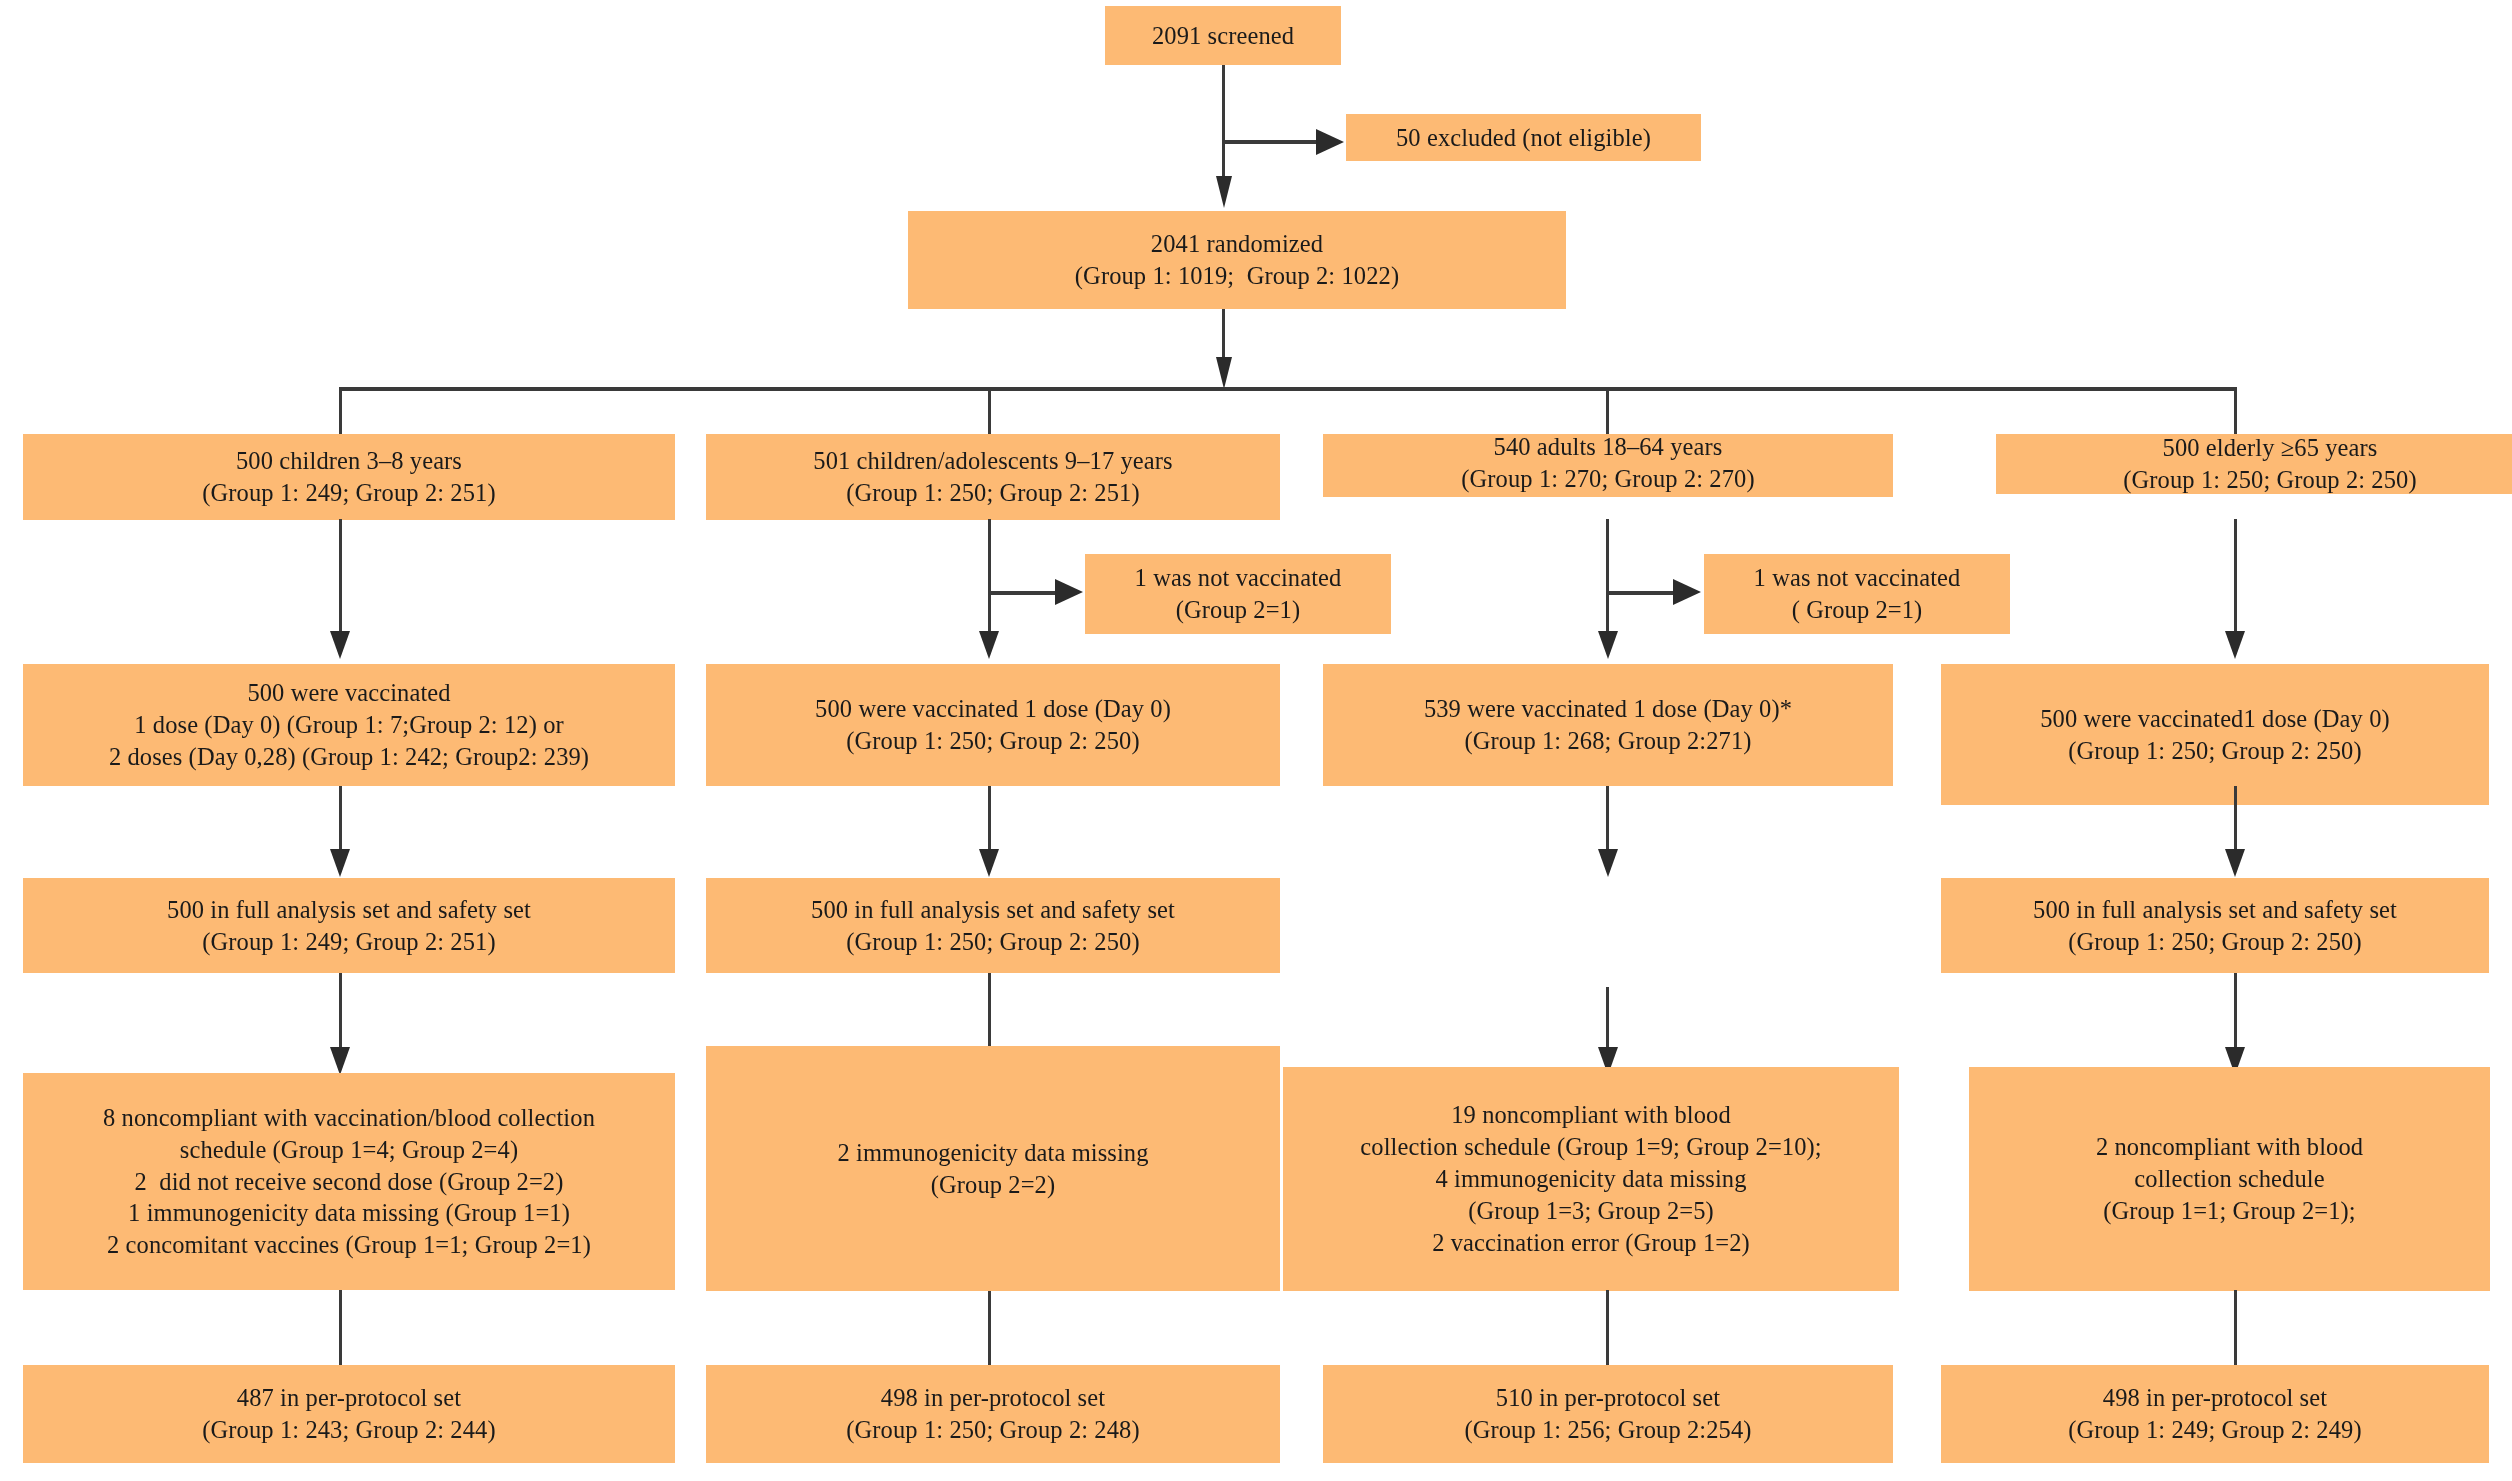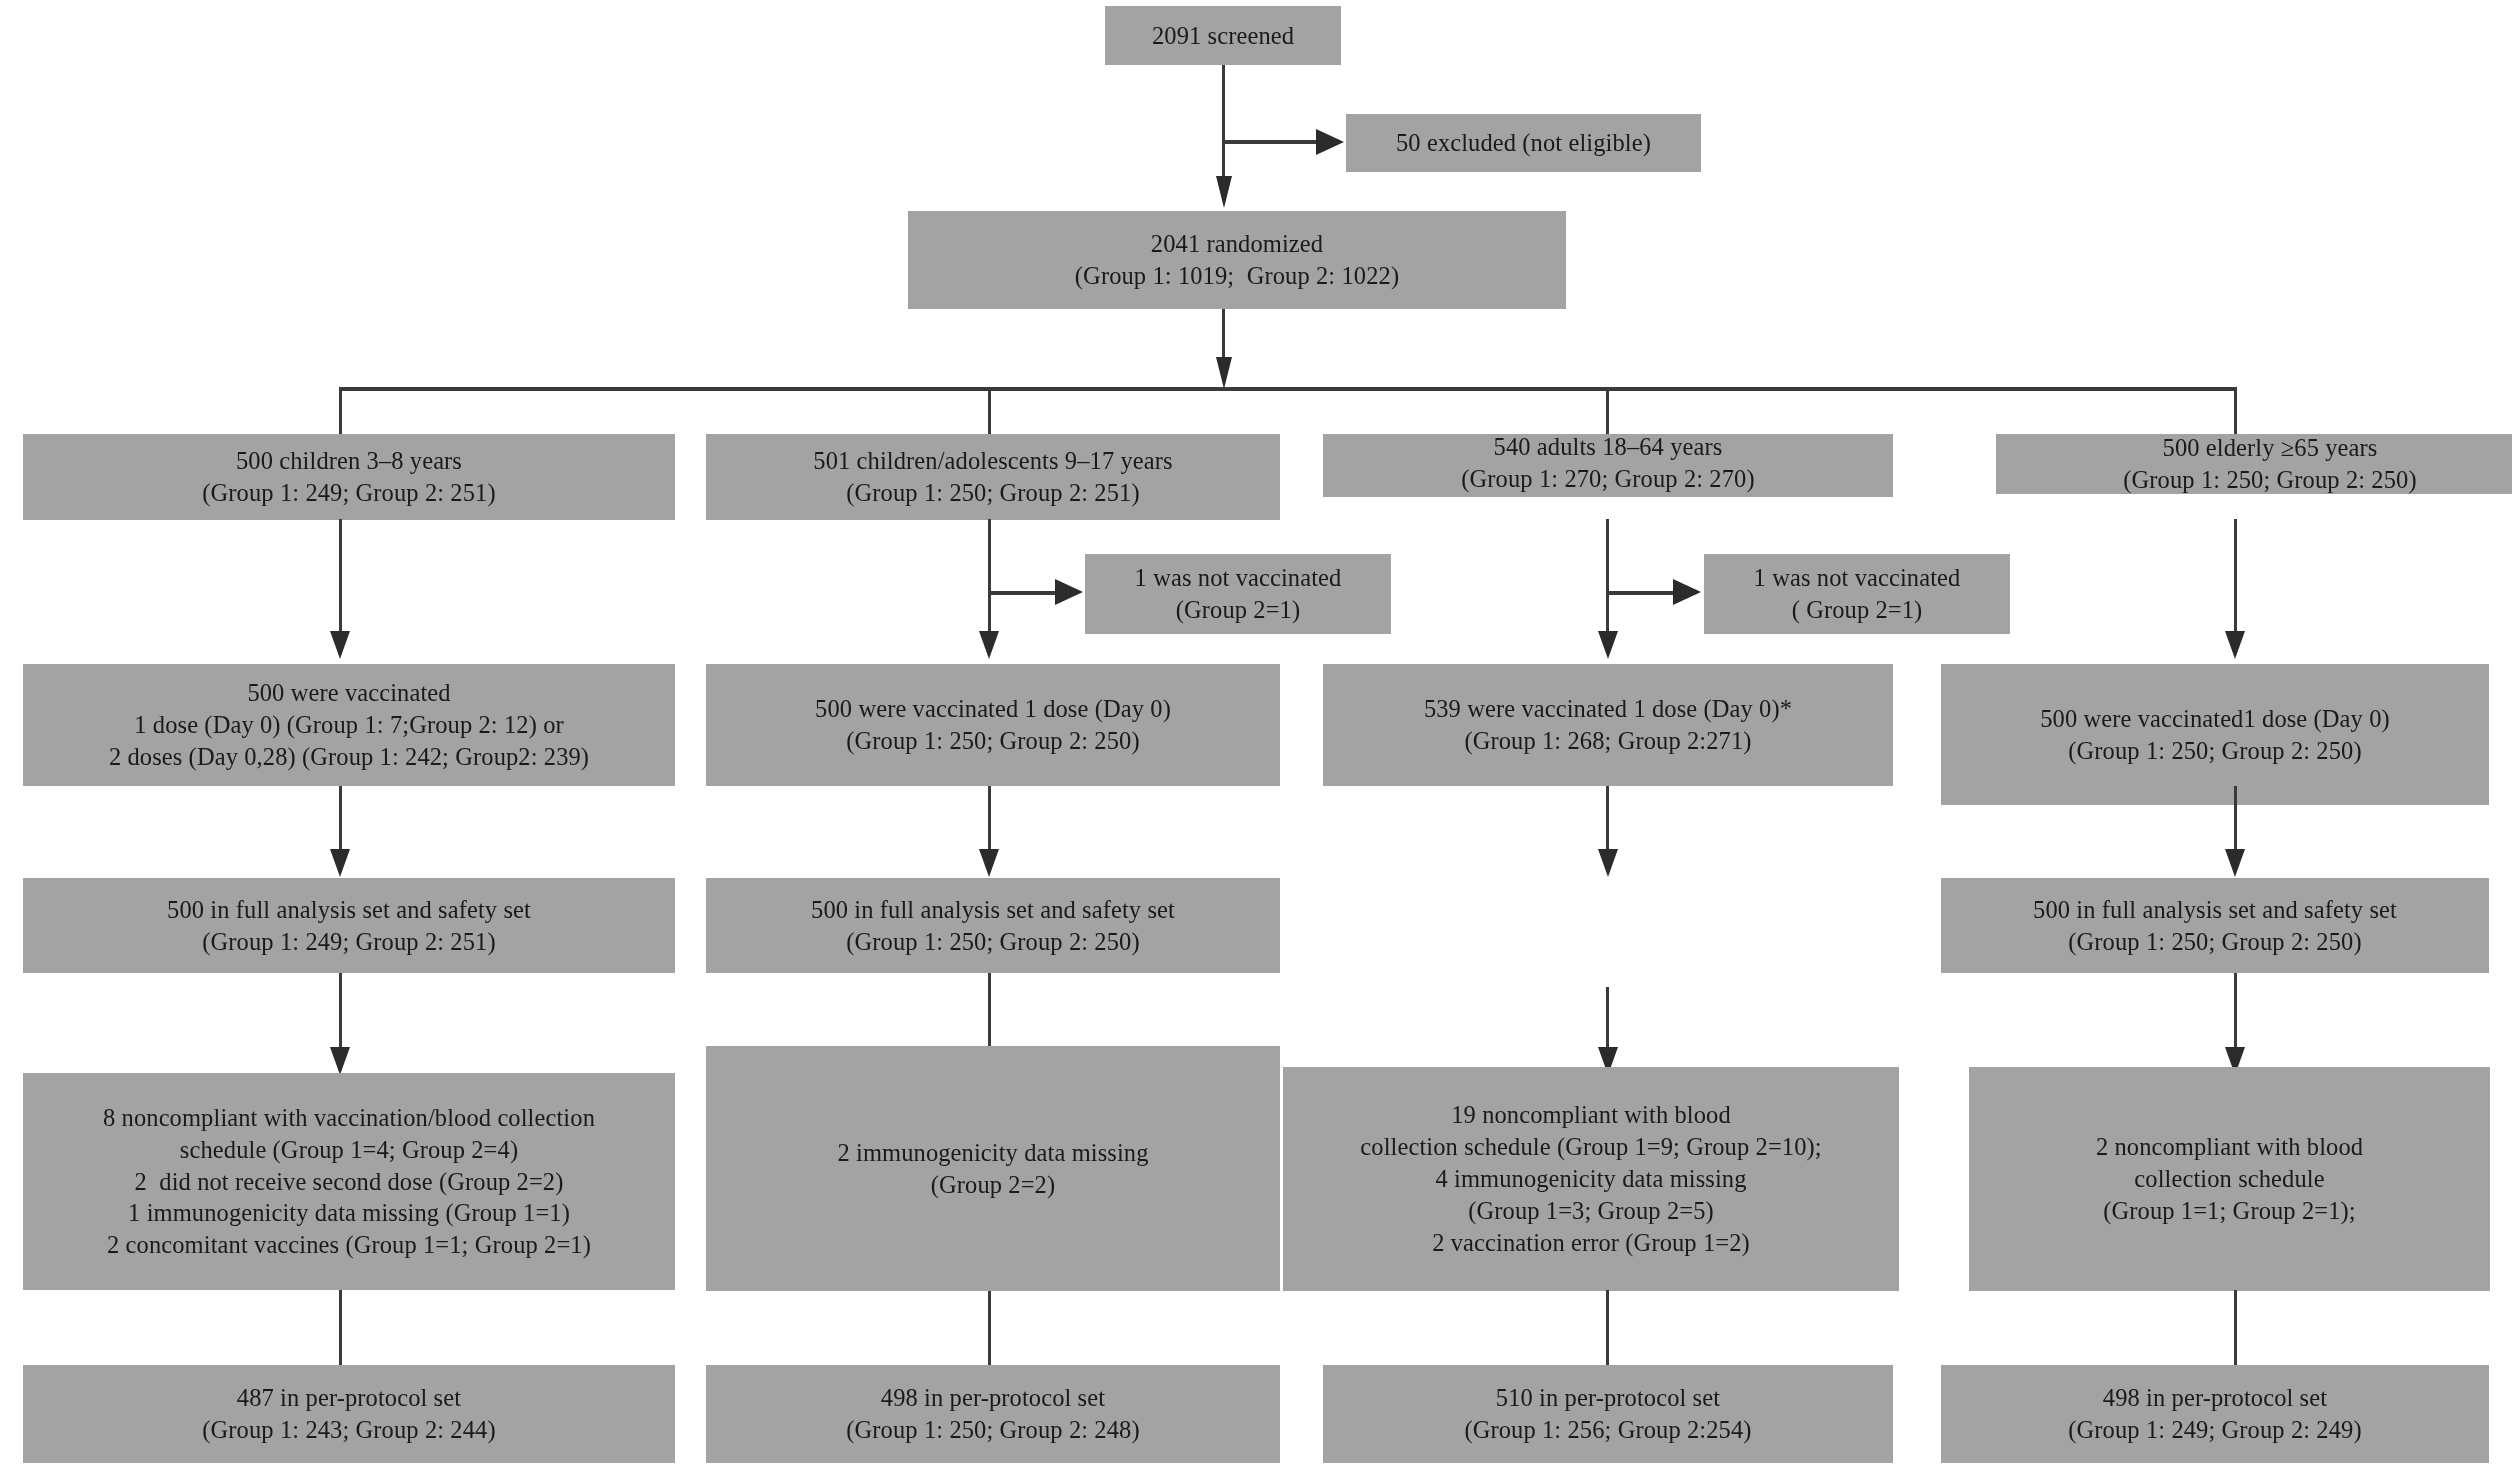--- a/index.html
+++ b/index.html
@@ -9,21 +9,21 @@
   }
   #stage{
     position:relative;
     width:2512px;
     height:1481px;
     background:#ffffff;
     overflow:hidden;
   }
   .box{
     position:absolute;
-    background:#a3a3a3;
+    background:#fdba74;
     box-sizing:border-box;
     display:flex;
     flex-direction:column;
     align-items:center;
     justify-content:center;
     text-align:center;
     font-size:24.5px;
     line-height:1.30;
     letter-spacing:0.1px;
     white-space:pre;
@@ -60,21 +60,21 @@
 
   <div class="box" style="left:1105px; top:6.1px; width:236px; height:59px;">
     <span class="ln">2091 screened</span>
   </div>
 
   <div class="vline" style="left:1222px; top:65px; width:3.1px; height:78px;"></div>
 
   <div class="hline" style="left:1224px; top:140px; width:95px; height:3.7px;"></div>
   <div class="arrow-right" style="left:1316px; top:129px;"></div>
 
-  <div class="box" style="left:1346px; top:114px; width:355px; height:58px;">
+  <div class="box" style="left:1346px; top:114px; width:355px; height:47px;">
     <span class="ln">50 excluded (not eligible)</span>
   </div>
 
   <div class="vline" style="left:1222px; top:140px; width:3.1px; height:37px;"></div>
   <div class="arrow-down slim" style="left:1216px; top:176px;"></div>
 
   <div class="box" style="left:908px; top:211px; width:658px; height:98px;">
     <span class="ln">2041 randomized</span>
     <span class="ln">(Group 1: 1019;  Group 2: 1022)</span>
   </div>

